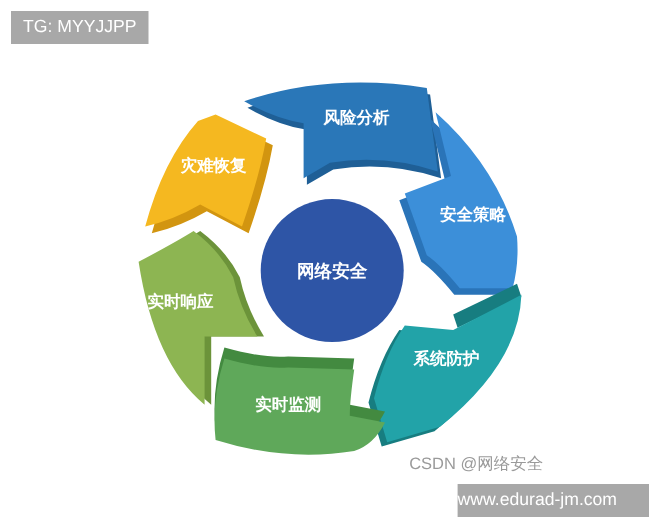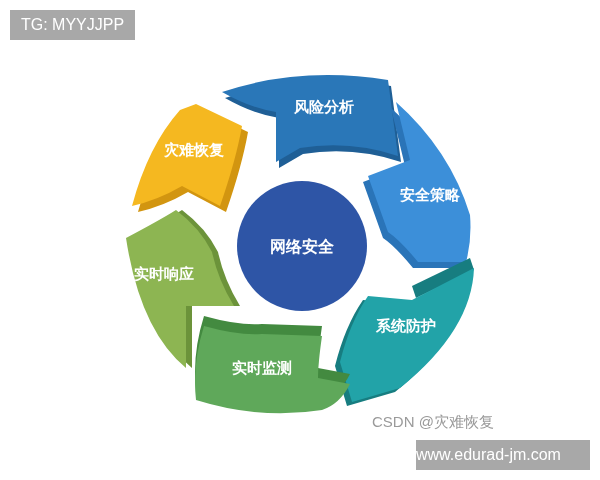--- a/index.html
+++ b/index.html
@@ -116,16 +116,16 @@
       <text class="seg-label" x="194" y="155" text-anchor="middle">灾难恢复</text>
     </g>
 
     <g>
       <circle cx="302" cy="246" r="68" fill="#ffffff"></circle>
       <circle cx="302" cy="246" r="65" fill="#2e55a6"></circle>
       <text class="center-label" x="302" y="252" text-anchor="middle">网络安全</text>
     </g>
   </svg>
 
-  <div class="csdn-credit">CSDN @灾难恢复</div>
+  <div class="csdn-credit">CSDN @网络安全</div>
 
   <div class="watermark-bottom">www.edurad-jm.com</div>
 </div>
 
 </body></html>

